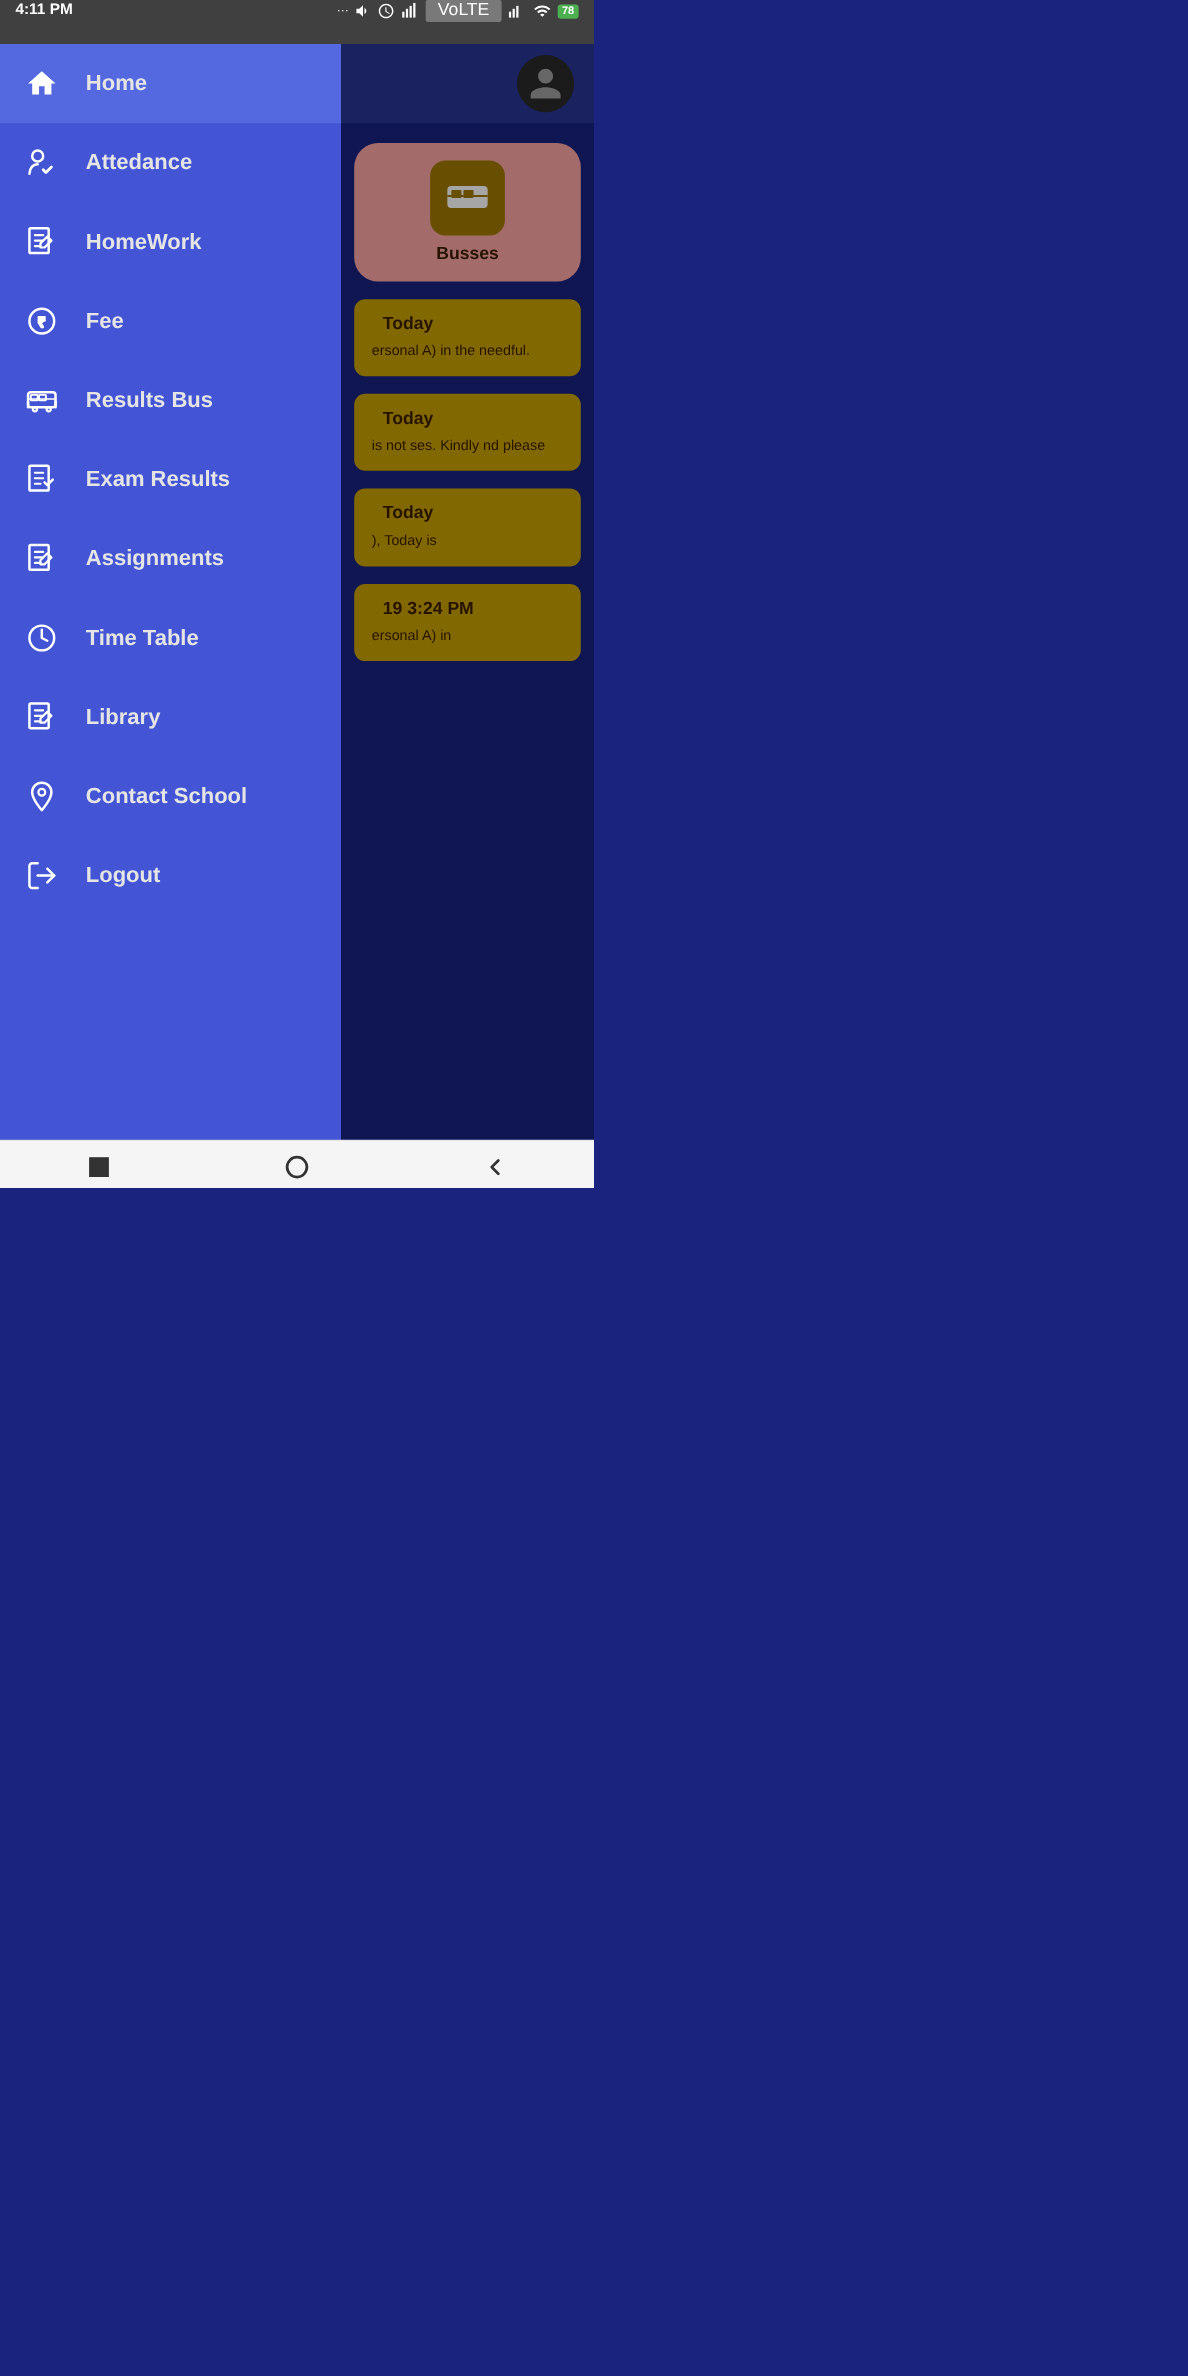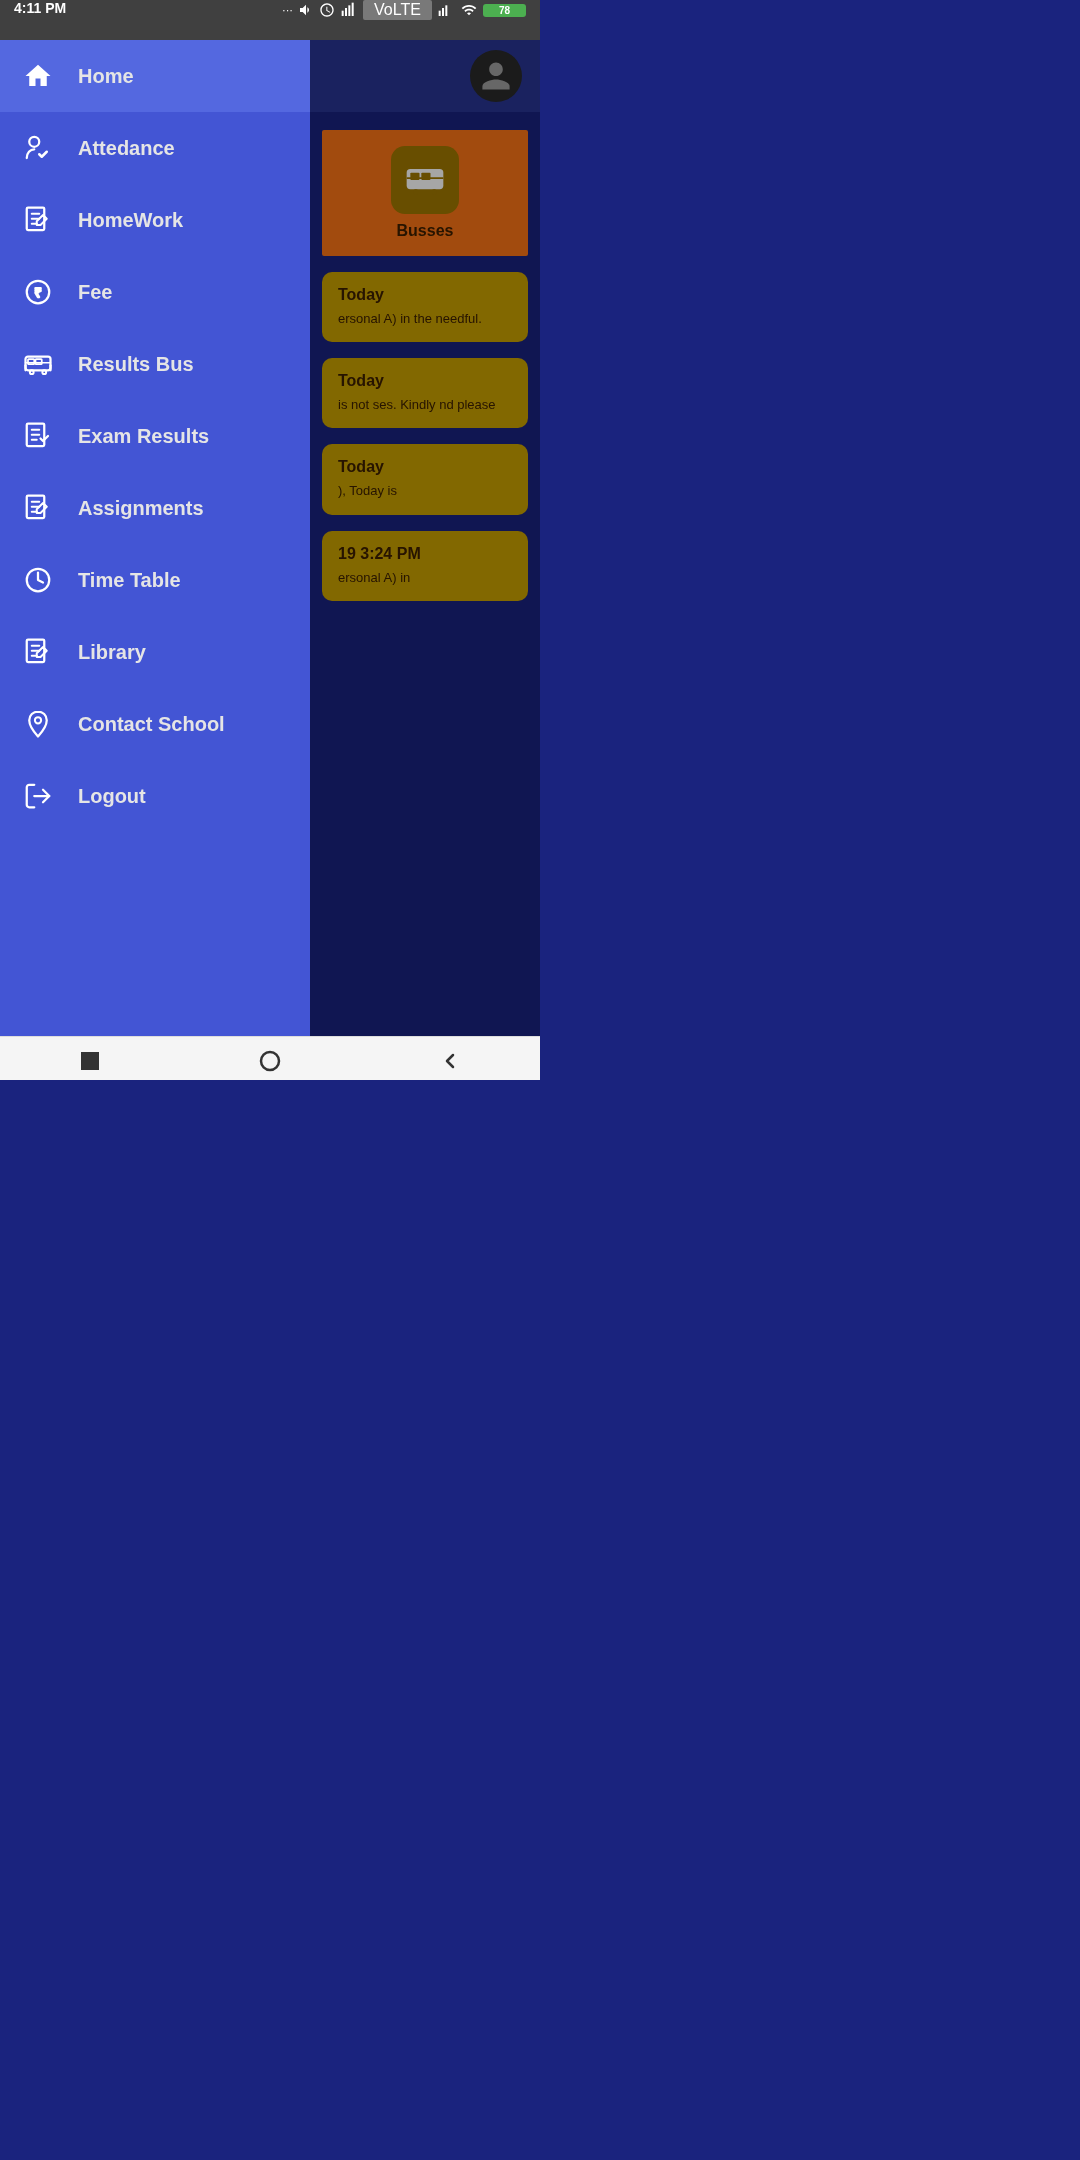--- a/index.html
+++ b/index.html
@@ -38,21 +38,21 @@
       align-items: center;
       gap: 5px;
       color: white;
       font-size: 11px;
     }
 
     .battery {
       background: #4caf50;
       color: white;
       font-size: 10px;
-      padding: 1px 16px;
+      padding: 1px 4px;
       border-radius: 3px;
       font-weight: bold;
     }
 
     
     .app-container {
       display: flex;
       width: 100%;
       height: calc(1080px - 36px - 48px);
       position: relative;
@@ -185,22 +185,22 @@
     }
 
     .header-avatar svg {
       width: 34px;
       height: 34px;
       fill: #9e9e9e;
     }
 
     .bus-card {
       margin: 18px 12px 0 12px;
-      background: #f97316;
-      border-radius: 2px;
+      background: #fca5a5;
+      border-radius: 22px;
       padding: 16px;
       display: flex;
       flex-direction: column;
       align-items: center;
       gap: 8px;
     }
 
     .bus-icon-wrap {
       width: 68px;
       height: 68px;
@@ -229,20 +229,21 @@
       background: #c8a000;
       border-radius: 10px;
       padding: 14px 16px;
     }
 
     .notif-date {
       font-size: 16px;
       font-weight: 700;
       color: #3d2000;
       margin-bottom: 6px;
+      margin-left: 10px;
     }
 
     .notif-text {
       font-size: 13px;
       color: #3d2000;
       line-height: 1.4;
     }
 
     
     .bottom-nav {

